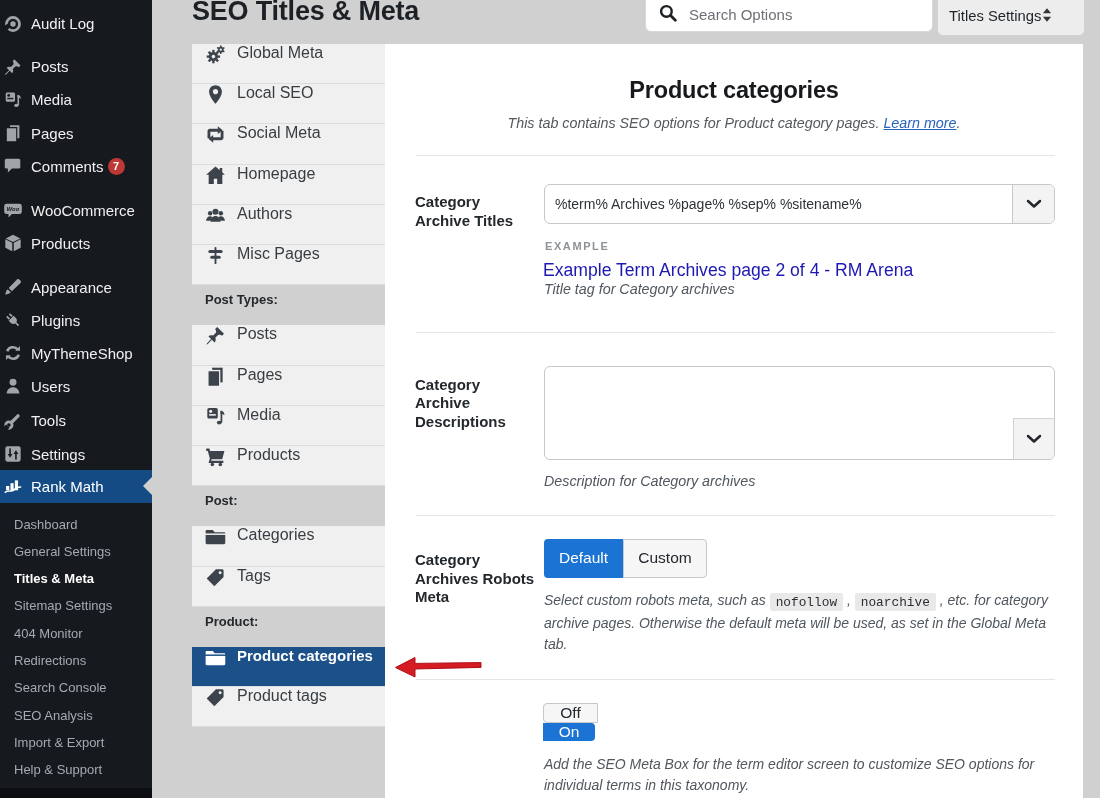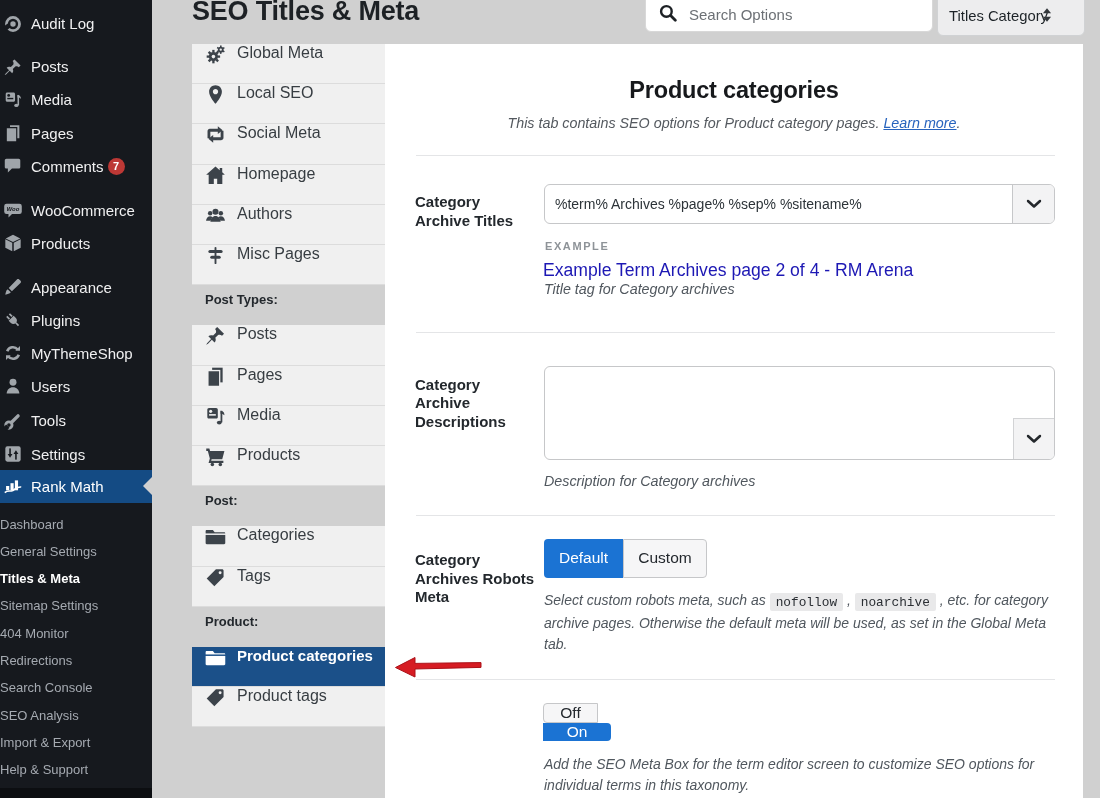--- a/index.html
+++ b/index.html
@@ -7,21 +7,21 @@
 body { background:#d0d0d0; font-family:"Liberation Sans", sans-serif; position:relative; }
 
 #sb { position:absolute; left:0; top:0; width:152px; height:798px; background:#16191e; }
 .sbi { position:absolute; left:0; width:152px; height:33px; display:flex; align-items:center; color:#f0f0f1; font-size:15px; }
 .sbi .ic { width:22px; height:22px; margin-left:2px; margin-right:7px; flex:none; }
 .sbi .ic svg { transform:scale(0.85); transform-origin:50% 50%; }
 .sbi svg { display:block; }
 .badge { display:inline-block; margin-left:4px; min-width:17px; height:17px; border-radius:9px; background:#bd3835; color:#fff; font-size:11px; font-weight:bold; text-align:center; line-height:17px; padding:0 4px; }
 #rankmath { background:#144b84; color:#fff; }
 #rmnotch { position:absolute; right:0; top:477px; width:0; height:0; border-right:9px solid #d0d0d0; border-top:9px solid transparent; border-bottom:9px solid transparent; }
-.smi { position:absolute; left:0; width:152px; height:27px; display:flex; align-items:center; color:#a5aab1; font-size:13px; }
+.smi { position:absolute; left:0; width:152px; height:27px; display:flex; align-items:center; padding-left:14px; color:#a5aab1; font-size:13px; }
 .smi.on { color:#fff; font-weight:bold; }
 #sbbot { position:absolute; left:0; bottom:0; width:152px; height:10px; background:#0c0e11; }
 
 #ptitle { position:absolute; left:192px; top:-5px; font-size:27px; font-weight:600; color:#1d2125; letter-spacing:-0.2px; line-height:32px; }
 #search { position:absolute; left:645px; top:-12px; width:288px; height:44px; background:#fff; border:1px solid #d8d8d8; border-radius:6px; display:flex; align-items:flex-end; }
 #search svg { margin:0 0 9px 13px; }
 #search span { color:#6c7075; font-size:15px; margin:0 0 8px 12px; }
 #tsel { position:absolute; left:937px; top:-10px; width:148px; height:45.5px; background:#ededee; border:1px solid #d0d2d4; border-radius:6px; }
 #tsel span { position:absolute; left:11px; bottom:11px; color:#1d2327; font-size:14.8px; }
 #tsel svg { position:absolute; right:32px; bottom:12px; }
@@ -182,21 +182,21 @@
 
 <div id="ptitle">SEO Titles &amp; Meta</div>
 <div id="search">
     <svg width="18" height="18" viewBox="0 0 18 18">
       <circle cx="7.4" cy="7.4" r="5.3" fill="none" stroke="#1d2125" stroke-width="2.4"></circle>
       <line x1="11.6" y1="11.6" x2="16.3" y2="16.3" stroke="#1d2125" stroke-width="2.8" stroke-linecap="round"></line>
     </svg>
     <span>Search Options</span>
   </div>
 <div id="tsel">
-    <span>Titles Category</span>
+    <span>Titles Settings</span>
     <svg width="10" height="16" viewBox="0 0 11 17">
       <path d="M5.5 1L10 6.6H1z" fill="#33373b"></path>
       <path d="M5.5 16L10 10.4H1z" fill="#33373b"></path>
     </svg>
   </div>
 
 <div id="tabs">
   <div class="tab" style="top:0"><span class="ic"><svg width="100%" height="100%" viewBox="0 0 20 20">
           <g fill="#3c434a">
             <circle cx="8" cy="12" r="4.4"></circle>
@@ -323,20 +323,20 @@
   <div class="lbl" style="top:507px">Category Archives Robots Meta</div>
   <div class="seg" style="left:159px; top:494.7px">
     <div class="b on" style="width:79px; border-radius:4px 0 0 4px;">Default</div>
     <div class="b off" style="width:84px; border-radius:0 4px 4px 0;">Custom</div>
   </div>
   <div class="desc" style="top:546px; width:540px;">Select custom robots meta, such as <span class="code">nofollow</span> , <span class="code">noarchive</span> , etc. for category<br>archive pages. Otherwise the default meta will be used, as set in the Global Meta<br>tab.</div>
   <div class="hr" style="top:635px"></div>
 
   <div class="seg" style="left:158px; top:658.5px; height:40px;flex-direction:column;">
     <div class="b off" style="width:55px; border-radius:4px 0 0 4px;">Off</div>
-    <div class="b on" style="width:68px; border-radius:0 4px 4px 0;">On</div>
+    <div class="b on" style="width:52px; border-radius:0 4px 4px 0;">On</div>
   </div>
   <div class="desc" style="top:709.5px; width:540px;">Add the SEO Meta Box for the term editor screen to customize SEO options for<br>individual terms in this taxonomy.</div>
 </div>
 
 <svg id="arrow" width="92" height="32" viewBox="0 0 92 32">
   <polygon points="3.5,17.5 23,7.5 23,13.4 89,12.6 89,17.4 23,19 23,27" fill="#d61c23" stroke="#ab1118" stroke-width="1"></polygon>
 </svg>
 
 </body></html>

